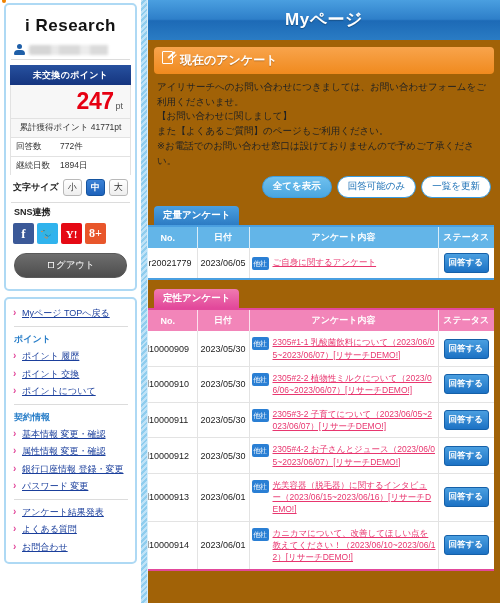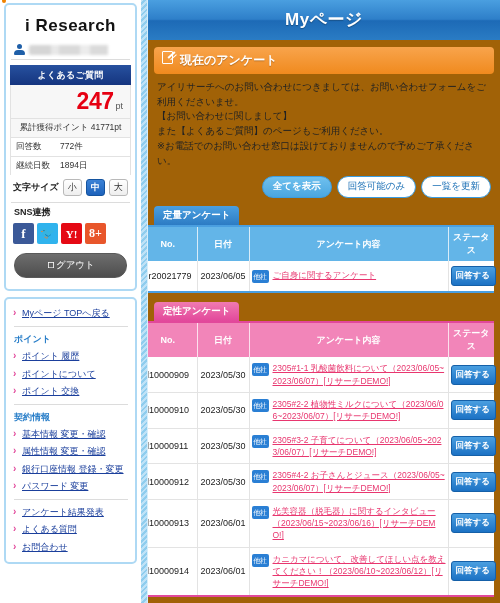--- a/index.html
+++ b/index.html
@@ -341,21 +341,21 @@
     padding: 5px 2px 5px 2px;
     border-right: 1px solid #e3e3e3;
     border-bottom: 1px solid #e3e3e3;
     vertical-align: middle;
     background: #ffffff;
   }
   table.survey td:last-child { border-right: none; }
   .c-no  { width: 58px; text-align: left; white-space: nowrap; overflow: hidden; }
   .c-date{ width: 52px; text-align: center; white-space: nowrap; }
   .c-body{ }
-  .c-st  { width: 46px; text-align: center; }
+  .c-st  { width: 56px; text-align: center; }
 
   .body-cell { display: flex; align-items: flex-start; gap: 4px; }
   .badge-tag {
     flex: 0 0 auto;
     background: #2a7fd4;
     color: #fff;
     font-size: 7px;
     line-height: 1;
     padding: 3px 2px 3px 2px;
     border-radius: 2px;
@@ -397,21 +397,21 @@
       <div class="logo-box">
         <span class="logo-text">i Research</span>
         <span class="logo-dot"></span>
       </div>
 
       <div class="user-row">
         <span class="user-icon"></span>
         <span class="user-name"></span>
       </div>
 
-      <div class="pt-header">よくあるご質問</div>
+      <div class="pt-header">未交換のポイント</div>
       <div class="pt-value-box">
         <span class="pt-num">247</span><span class="pt-unit">pt</span>
       </div>
       <div class="pt-total">累計獲得ポイント 41771pt</div>
 
       <div class="stat-row">
         <span class="stat-label">回答数</span>
         <span class="stat-val">772件</span>
       </div>
       <div class="stat-row">
@@ -438,22 +438,22 @@
         <div class="logout-btn">ログアウト</div>
       </div>
     </div>
 
     <div id="navbox">
       <a class="nav-link">Myページ TOPへ戻る</a>
 
       <div class="nav-sep"></div>
       <div class="nav-head">ポイント</div>
       <a class="nav-link">ポイント 履歴</a>
+      <a class="nav-link">ポイント 交換</a>
       <a class="nav-link">ポイントについて</a>
-      <a class="nav-link">ポイント 交換</a>
 
       <div class="nav-sep"></div>
       <div class="nav-head">契約情報</div>
       <a class="nav-link">基本情報 変更・確認</a>
       <a class="nav-link">属性情報 変更・確認</a>
       <a class="nav-link">銀行口座情報 登録・変更</a>
       <a class="nav-link">パスワード 変更</a>
 
       <div class="nav-sep"></div>
       <a class="nav-link">アンケート結果発表</a>

